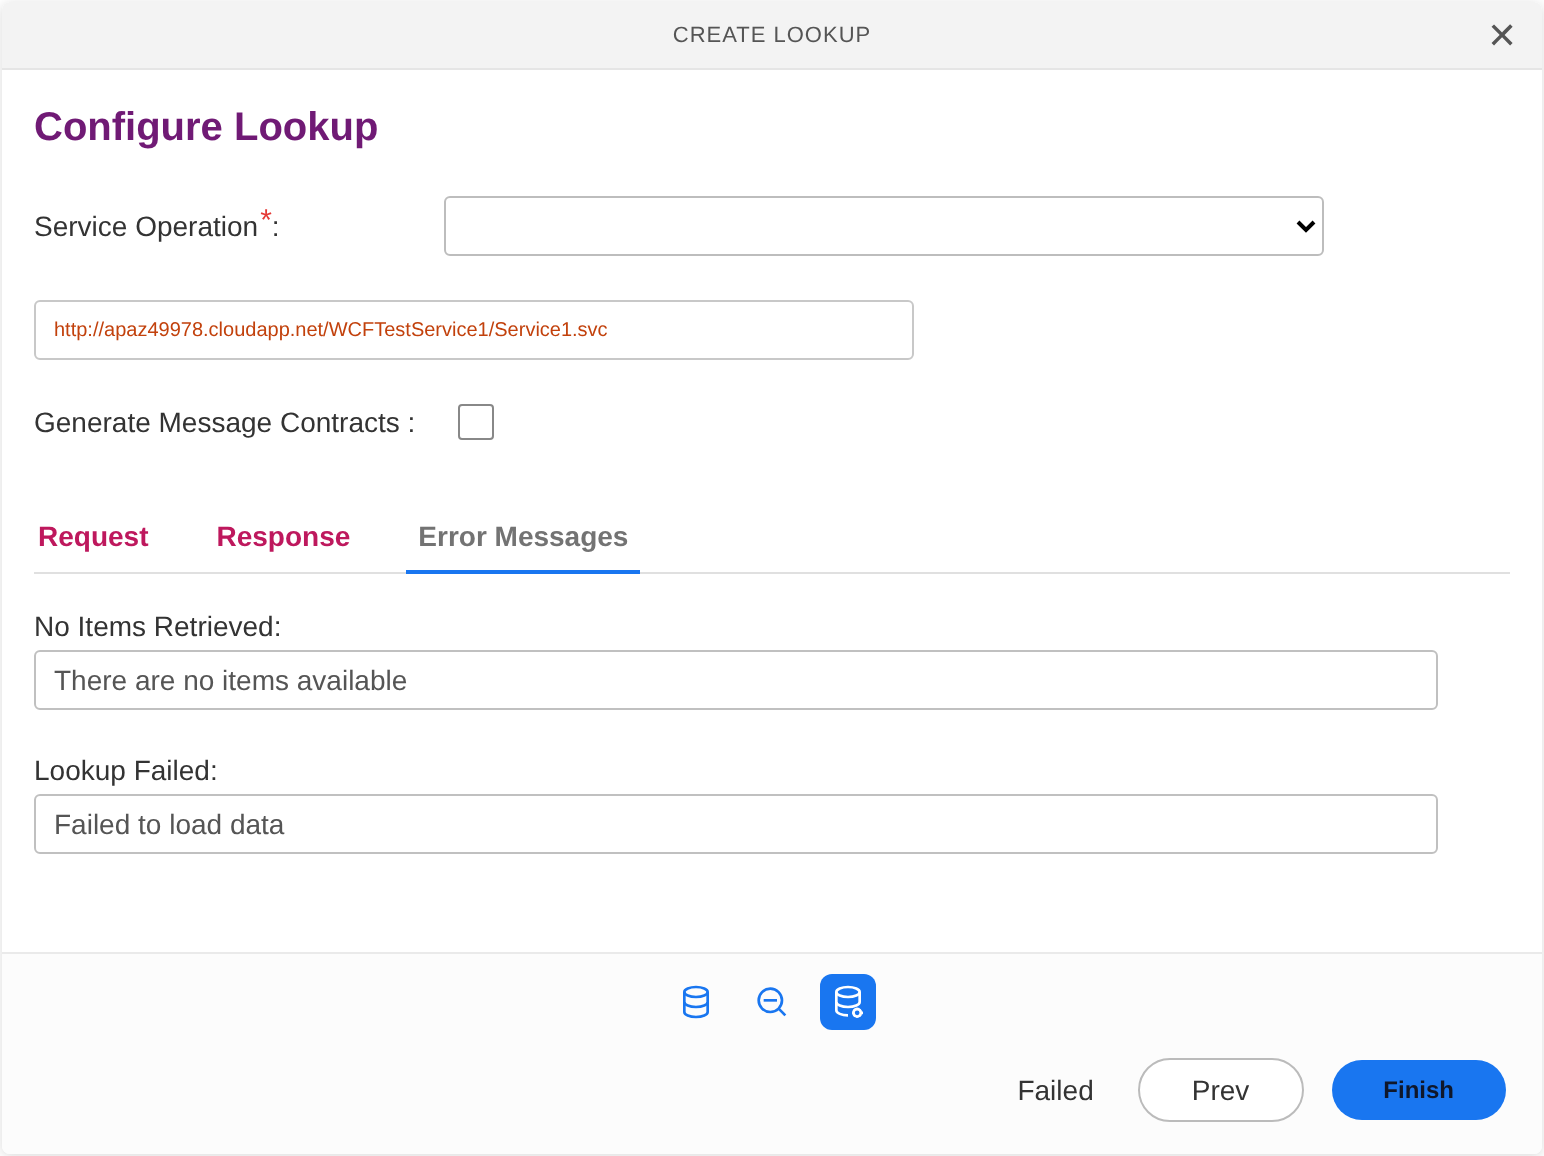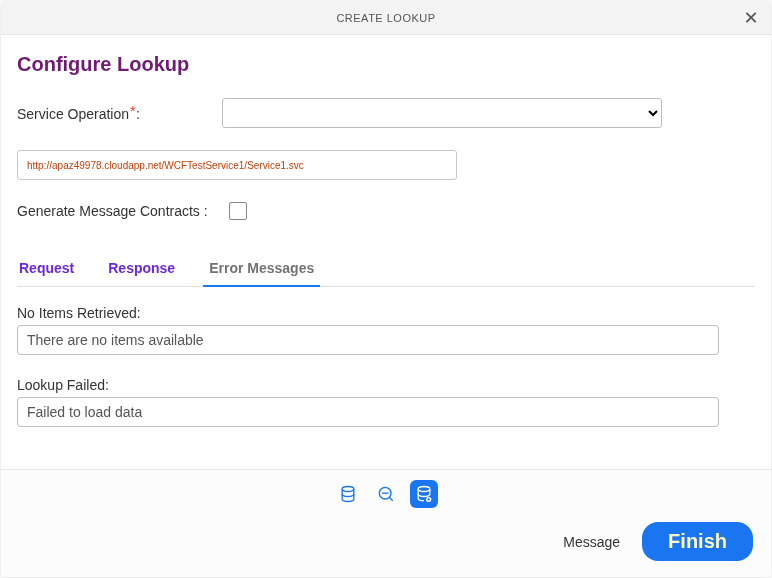--- a/index.html
+++ b/index.html
@@ -108,21 +108,21 @@
   .tabs {
     display: flex;
     gap: 30px;
     border-bottom: 1px solid #e0e0e0;
     margin-top: 30px;
   }
   .tab {
     padding: 10px 2px;
     font-size: 14px;
     font-weight: 600;
-    color: #6d28d9;
+    color: #be185d;
     cursor: pointer;
     position: relative;
   }
   .tab.active {
     color: #737373;
   }
   .tab.active::after {
     content: "";
     position: absolute;
     left: -4px; right: -4px; bottom: -1px;
@@ -185,22 +185,22 @@
   .btn-outline {
     font-size: 14px;
     color: #333;
     border: 1px solid #bbb;
     background: #fff;
     border-radius: 16px;
     padding: 7px 26px;
     cursor: pointer;
   }
   .btn-primary {
-    font-size: 20px;
-    color: #fef9c3;
+    font-size: 12px;
+    color: #0f172a;
     background: #1976f0;
     border: none;
     border-radius: 16px;
     padding: 8px 26px;
     cursor: pointer;
     font-weight: 600;
     text-align: center;
   }
 </style>
 </head>
@@ -270,17 +270,18 @@
         <svg width="20" height="20" viewBox="0 0 24 24">
             <ellipse cx="12" cy="6" rx="7" ry="3"></ellipse>
             <path d="M5 6v6c0 1.66 3.13 3 7 3s7-1.34 7-3V6"></path>
             <path d="M5 12v5c0 1.66 3.13 3 7 3"></path>
             <circle cx="17.5" cy="18.5" r="2.2"></circle>
             <path d="M17.5 15.5v1M17.5 20.5v1M14.5 18.5h1M20 18.5h1M15.4 16.4l.7.7M19.6 20.6l-.7-.7M15.4 20.6l.7-.7M19.6 16.4l-.7.7"></path>
           </svg>
       </div>
     </div>
     <div class="button-row">
-      <span class="btn-text">Message</span>
+      <span class="btn-text">Failed</span>
+      <button class="btn-outline">Prev</button>
       <button class="btn-primary">Finish</button>
     </div>
   </div>
 </div>
 
 </body></html>

